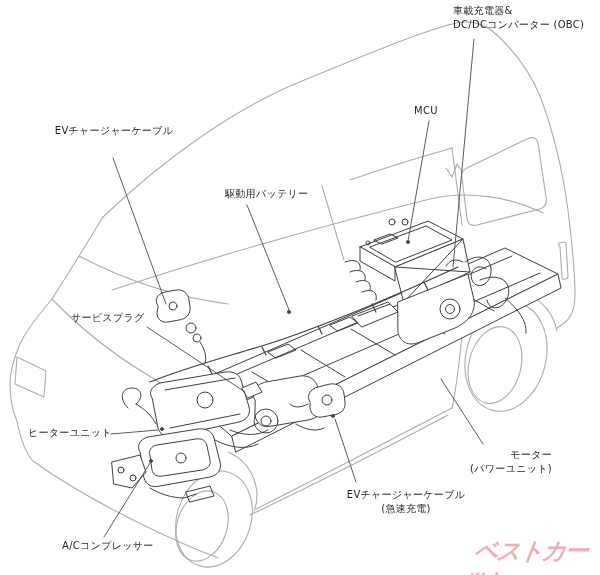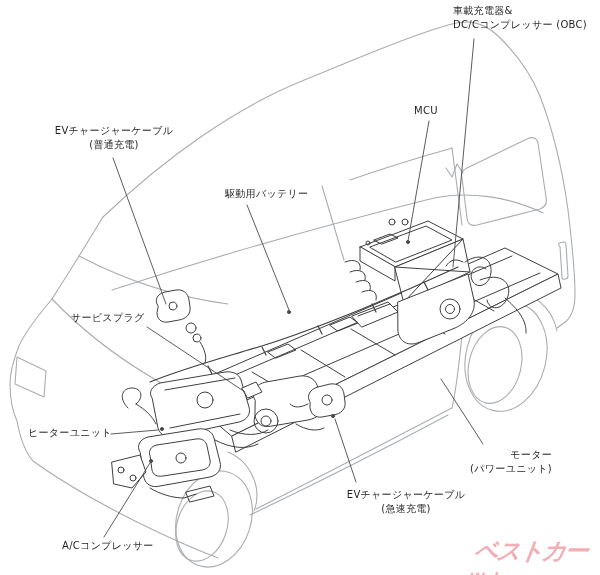--- a/index.html
+++ b/index.html
@@ -204,30 +204,29 @@
       <circle cx="162" cy="429" r="1.6"></circle>
       <circle cx="151" cy="461" r="1.6"></circle>
       <circle cx="333" cy="416" r="1.6"></circle>
       <circle cx="289" cy="312" r="1.6"></circle>
       <circle cx="408" cy="242" r="1.6"></circle>
     </g>
   </svg>
 
   <div class="lbl" style="left:453px;top:4px;">
     <span>車載充電器&amp;</span>
-    <span>DC/Cコンプレッサー (OBC)</span>
+    <span>DC/DCコンバーター (OBC)</span>
   </div>
 
   <div class="lbl" style="left:414px;top:104px;">
     <span>MCU</span>
   </div>
 
   <div class="lbl center" style="left:53px;top:124px;width:122px;">
     <span>EVチャージャーケーブル</span>
-    <span>(普通充電)</span>
   </div>
 
   <div class="lbl" style="left:193px;top:187px;margin-left:32px;">
     <span>駆動用バッテリー</span>
   </div>
 
   <div class="lbl" style="left:71px;top:311px;">
     <span>サービスプラグ</span>
   </div>
 

